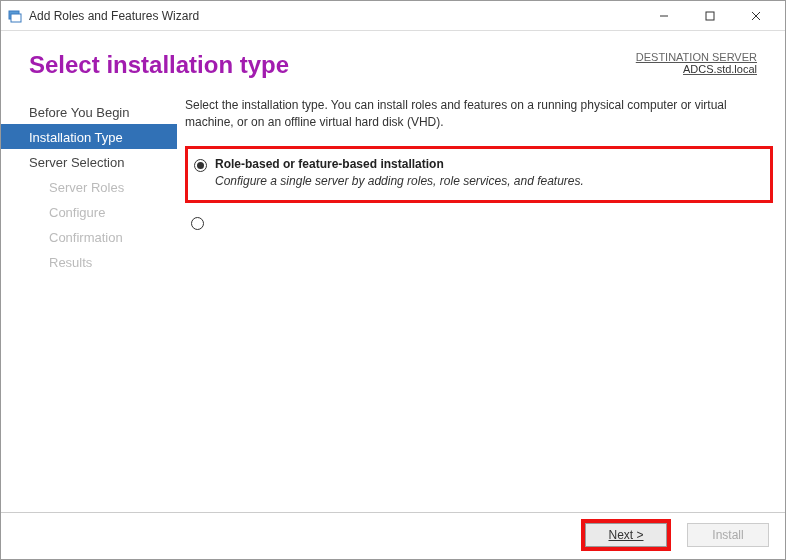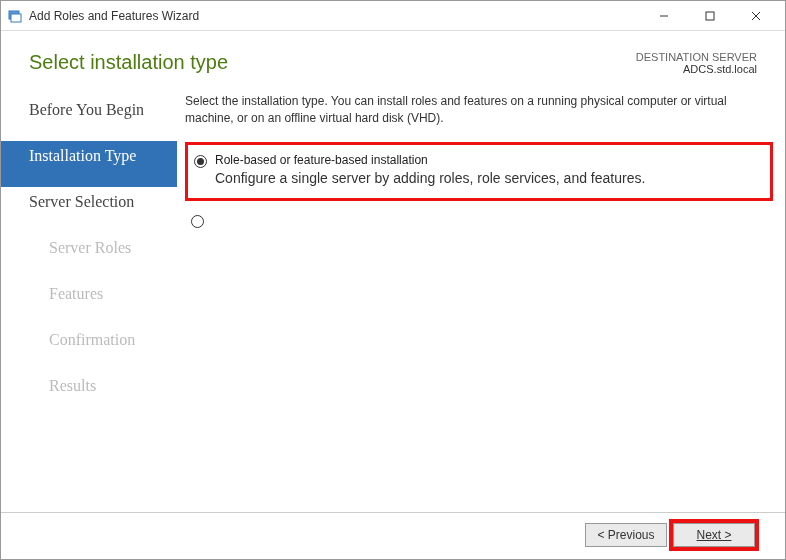--- a/index.html
+++ b/index.html
@@ -4,37 +4,37 @@
   <style>
     * { margin: 0; padding: 0; box-sizing: border-box; font-family: "Segoe UI", Tahoma, sans-serif; }
     body { background: #fff; width: 786px; height: 560px; overflow: hidden; }
     .wizard-window { width: 786px; height: 560px; border: 1px solid #999; display: flex; flex-direction: column; background: #fff; }
     .titlebar { height: 30px; display: flex; align-items: center; padding: 0 6px; border-bottom: 1px solid #ddd; }
     .titlebar .app-icon { width: 16px; height: 16px; margin-right: 6px; display: flex; align-items: center; justify-content: center; }
     .titlebar .title { font-size: 12px; color: #333; flex: 1; }
     .titlebar .win-buttons { display: flex; }
     .titlebar .win-btn { width: 46px; height: 30px; display: flex; align-items: center; justify-content: center; font-size: 10px; color: #333; }
     .header-area { display: flex; padding: 20px 28px 12px 28px; align-items: flex-start; }
-    .page-title { font-size: 20px; font-weight: 400; color: #4d7c0f; flex: 1; }
-    .dest-block { text-align: right; font-size: 11px; color: #555; }
+    .page-title { font-size: 24px; font-weight: 700; color: #a21caf; flex: 1; }
+    .dest-block { text-align: right; font-size: 11px; color: #555; text-decoration: underline; }
     .dest-block .dest-label { color: #666; }
     .dest-block .dest-value { color: #333; }
     .body-area { display: flex; flex: 1; padding: 0 0 0 0; overflow: hidden; }
     .side-nav { width: 176px; padding: 8px 0 0 0; }
-    .side-item { padding: 6px 10px 22px 28px; font-size: 16px; color: #444; cursor: pointer; white-space: nowrap; font-family: Liberation Serif, serif; }
+    .side-item { padding: 6px 10px 4px 28px; font-size: 13px; color: #444; cursor: pointer; white-space: nowrap; }
     .side-item.active { background: #3171b6; color: #fff; }
     .side-item.disabled { color: #bbb; cursor: default; margin-left: 20px; }
     .content-pane { flex: 1; padding: 6px 12px 0 8px; font-size: 12px; color: #333; }
     .intro-text { margin-bottom: 14px; line-height: 1.45; }
     .option-block { display: flex; align-items: flex-start; padding: 8px 10px 10px 6px; margin-bottom: 4px; }
     .option-block.highlighted { border: 3px solid #e11; }
     .radio { width: 13px; height: 13px; border-radius: 50%; border: 1px solid #333; margin: 2px 8px 0 0; flex-shrink: 0; display: flex; align-items: center; justify-content: center; }
     .radio.selected::after { content: ""; width: 7px; height: 7px; border-radius: 50%; background: #333; display: block; }
-    .option-text .opt-title { font-weight: 400; font-size: 12px; color: #222; margin-bottom: 2px; }
-    .option-text .opt-desc { font-size: 14px; color: #333; line-height: 1.4; }
+    .option-text .opt-title { font-weight: 700; font-size: 12px; color: #222; margin-bottom: 2px; }
+    .option-text .opt-desc { font-size: 12px; color: #333; line-height: 1.4; font-style: italic; }
     .footer-area { border-top: 1px solid #ccc; padding: 10px 16px 12px; display: flex; justify-content: flex-end; gap: 6px; }
     .footer-btn { min-width: 82px; height: 24px; font-size: 12px; border: 1px solid #999; background: #eaeaea; color: #333; display: flex; align-items: center; justify-content: center; cursor: pointer; }
     .footer-btn.disabled { color: #aaa; border-color: #ccc; background: #f3f3f3; cursor: default; }
     .footer-btn.highlighted { outline: 4px solid #e11; text-decoration: underline; }
     .btn-gap { width: 8px; }
   </style>
 </head>
 <body>
 
 <div class="wizard-window">
@@ -73,21 +73,21 @@
       <div class="dest-value">ADCS.std.local</div>
     </div>
   </div>
 
   <div class="body-area">
     <div class="side-nav">
       <div class="side-item">Before You Begin</div>
       <div class="side-item active">Installation Type</div>
       <div class="side-item">Server Selection</div>
       <div class="side-item disabled">Server Roles</div>
-      <div class="side-item disabled">Features</div>
+      <div class="side-item disabled">Configure</div>
       <div class="side-item disabled">Confirmation</div>
       <div class="side-item disabled">Results</div>
     </div>
 
     <div class="content-pane">
       <div class="intro-text">Select the installation type. You can install roles and features on a running physical computer or virtual machine, or on an offline virtual hard disk (VHD).</div>
 
       <div class="option-block highlighted">
         <div class="radio selected"></div>
         <div class="option-text">
@@ -96,17 +96,17 @@
         </div>
       </div>
 
       <div class="option-block">
         <div class="radio"></div>
       </div>
     </div>
   </div>
 
   <div class="footer-area">
-    <div class="footer-btn">&lt; Previous</div>
     <div class="footer-btn highlighted">Next &gt;</div>
     <span class="btn-gap"></span>
+    <div class="footer-btn disabled">Install</div>
   </div>
 </div>
 
 </body></html>

